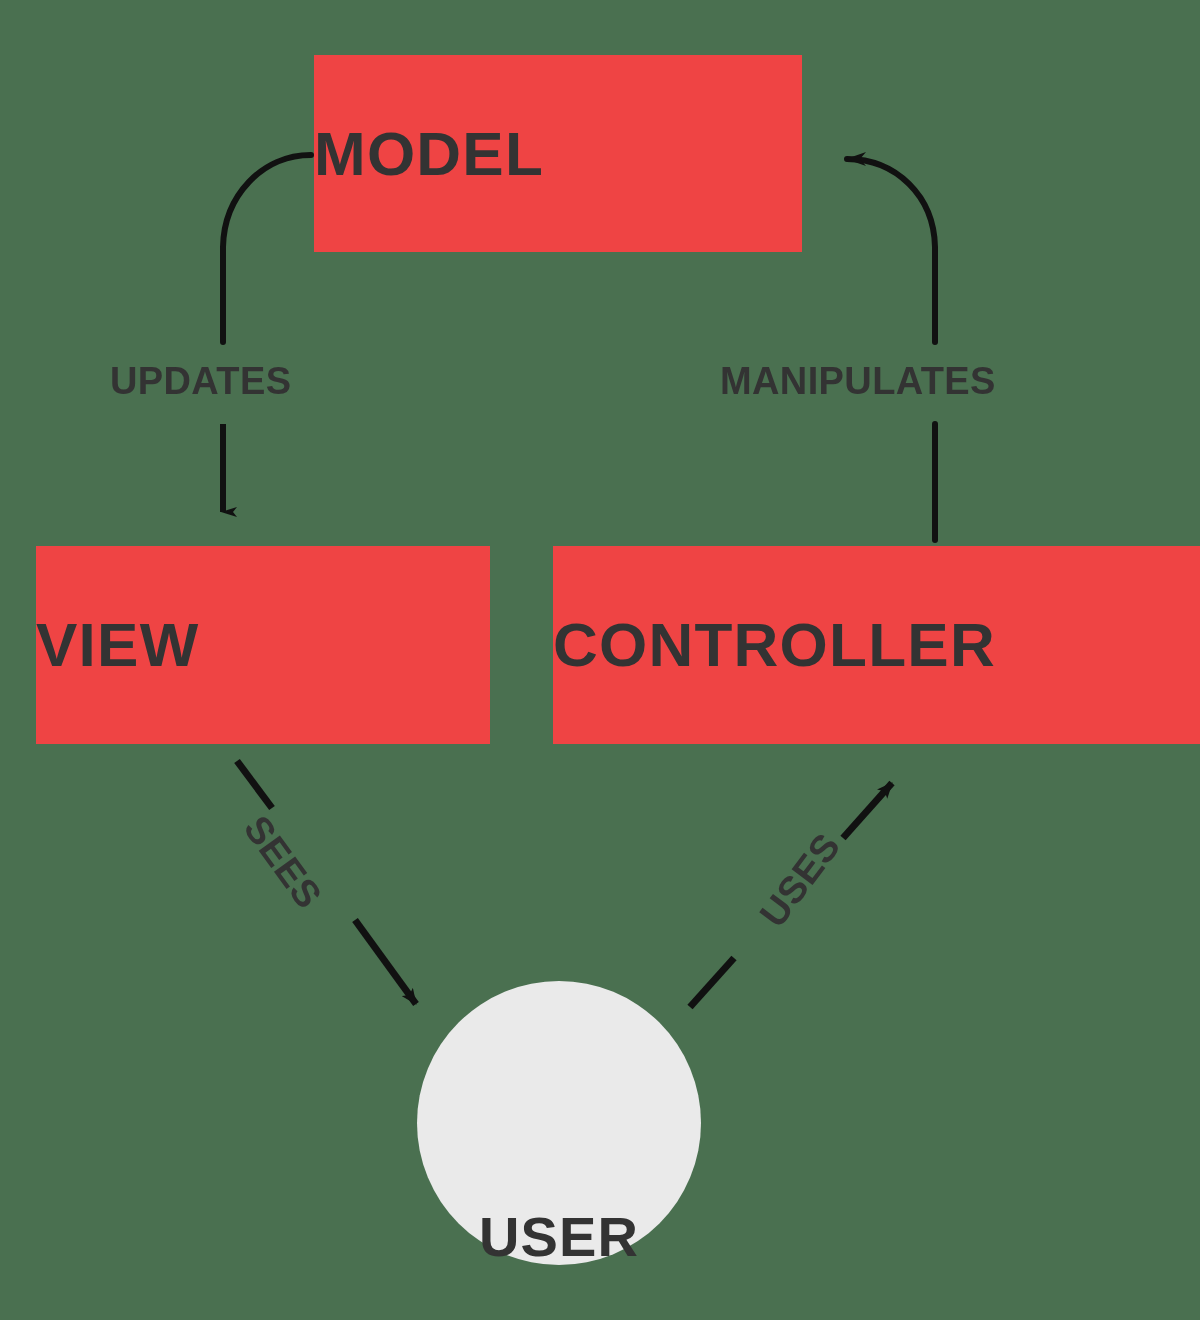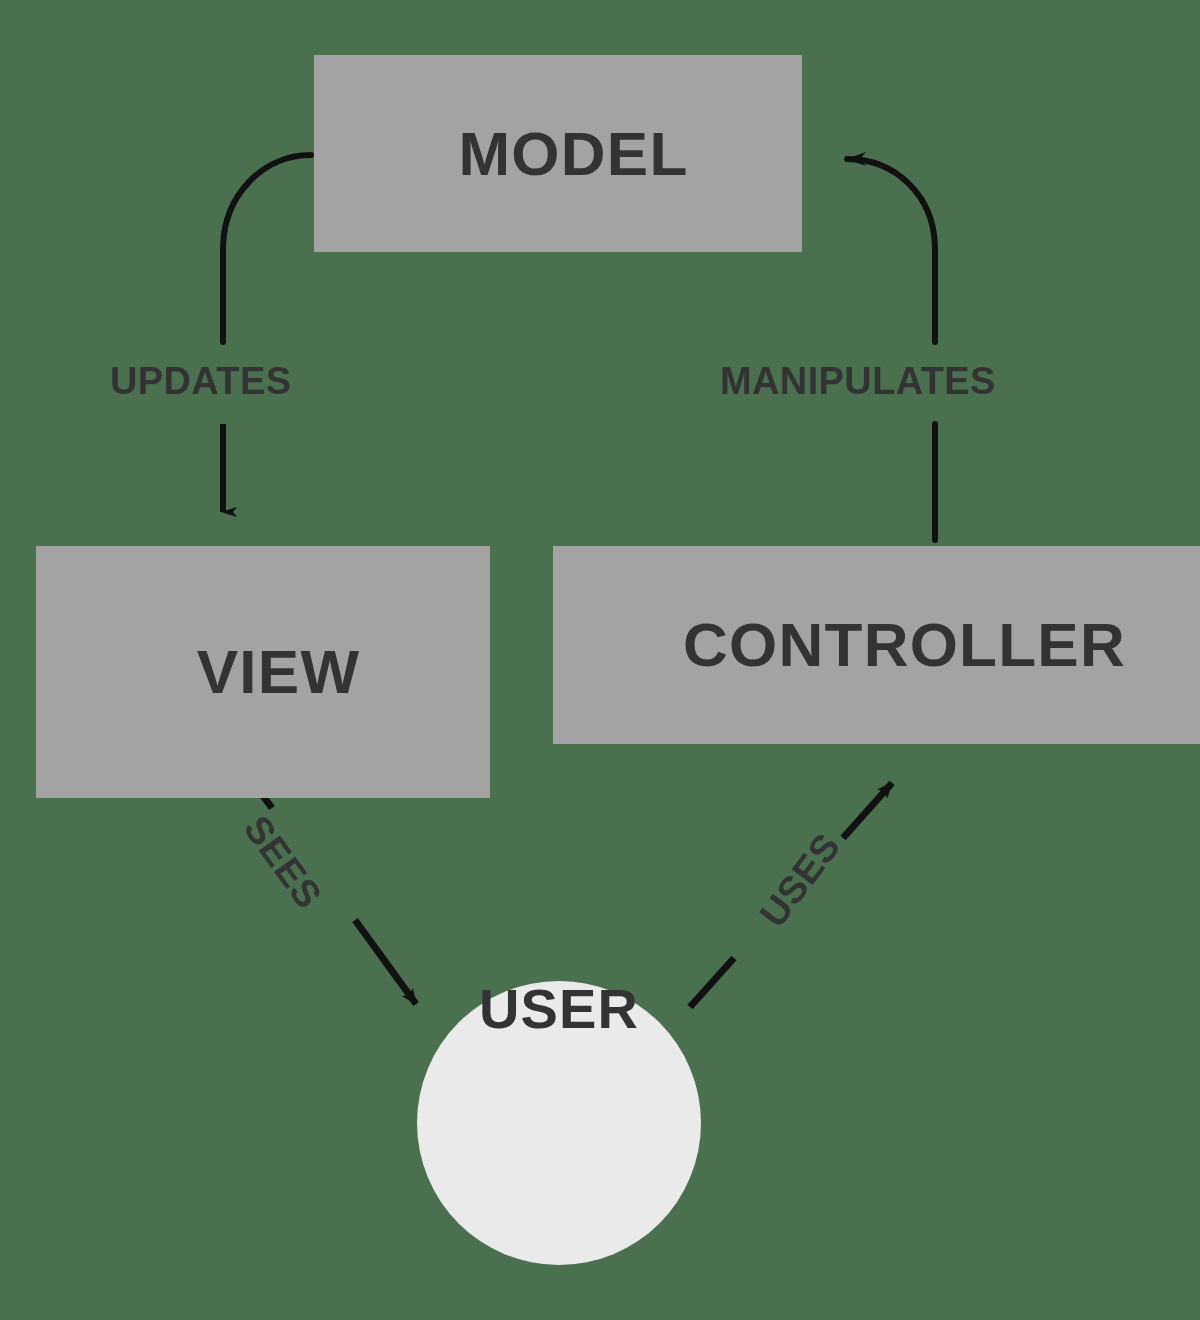--- a/index.html
+++ b/index.html
@@ -22,48 +22,46 @@
   }
   #diagram-svg {
     position: absolute;
     top: 0;
     left: 0;
     width: 1200px;
     height: 1320px;
   }
   .node-box {
     position: absolute;
-    background: #a3a3a3;
+    background: #ef4444;
     display: flex;
     align-items: center;
-    justify-content: center;
     box-sizing: border-box;
-    padding-left: 31px;
   }
   .node-circle {
     position: absolute;
     background: #eaeaea;
     border-radius: 50%;
     display: flex;
-    align-items: flex-start;
+    align-items: flex-end;
     justify-content: center;
     box-sizing: border-box;
   }
   .node-label {
     font-family: "Liberation Sans", sans-serif;
     font-weight: bold;
     color: #333333;
     letter-spacing: 0.02em;
     line-height: 1;
     white-space: nowrap;
     user-select: none;
   }
   #box-model { left: 314px; top: 55px; width: 488px; height: 197px; }
   #box-model .node-label { font-size: 62px; }
-  #box-view { left: 36px; top: 546px; width: 454px; height: 252px; }
+  #box-view { left: 36px; top: 546px; width: 454px; height: 198px; }
   #box-view .node-label { font-size: 62px; }
   #box-controller { left: 553px; top: 546px; width: 672px; height: 198px; }
   #box-controller .node-label { font-size: 62px; }
   #circle-user { left: 417px; top: 981px; width: 284px; height: 284px; }
   #circle-user .node-label { font-size: 56px; }
 
   .edge-label {
     position: absolute;
     font-family: "Liberation Sans", sans-serif;
     font-weight: bold;

